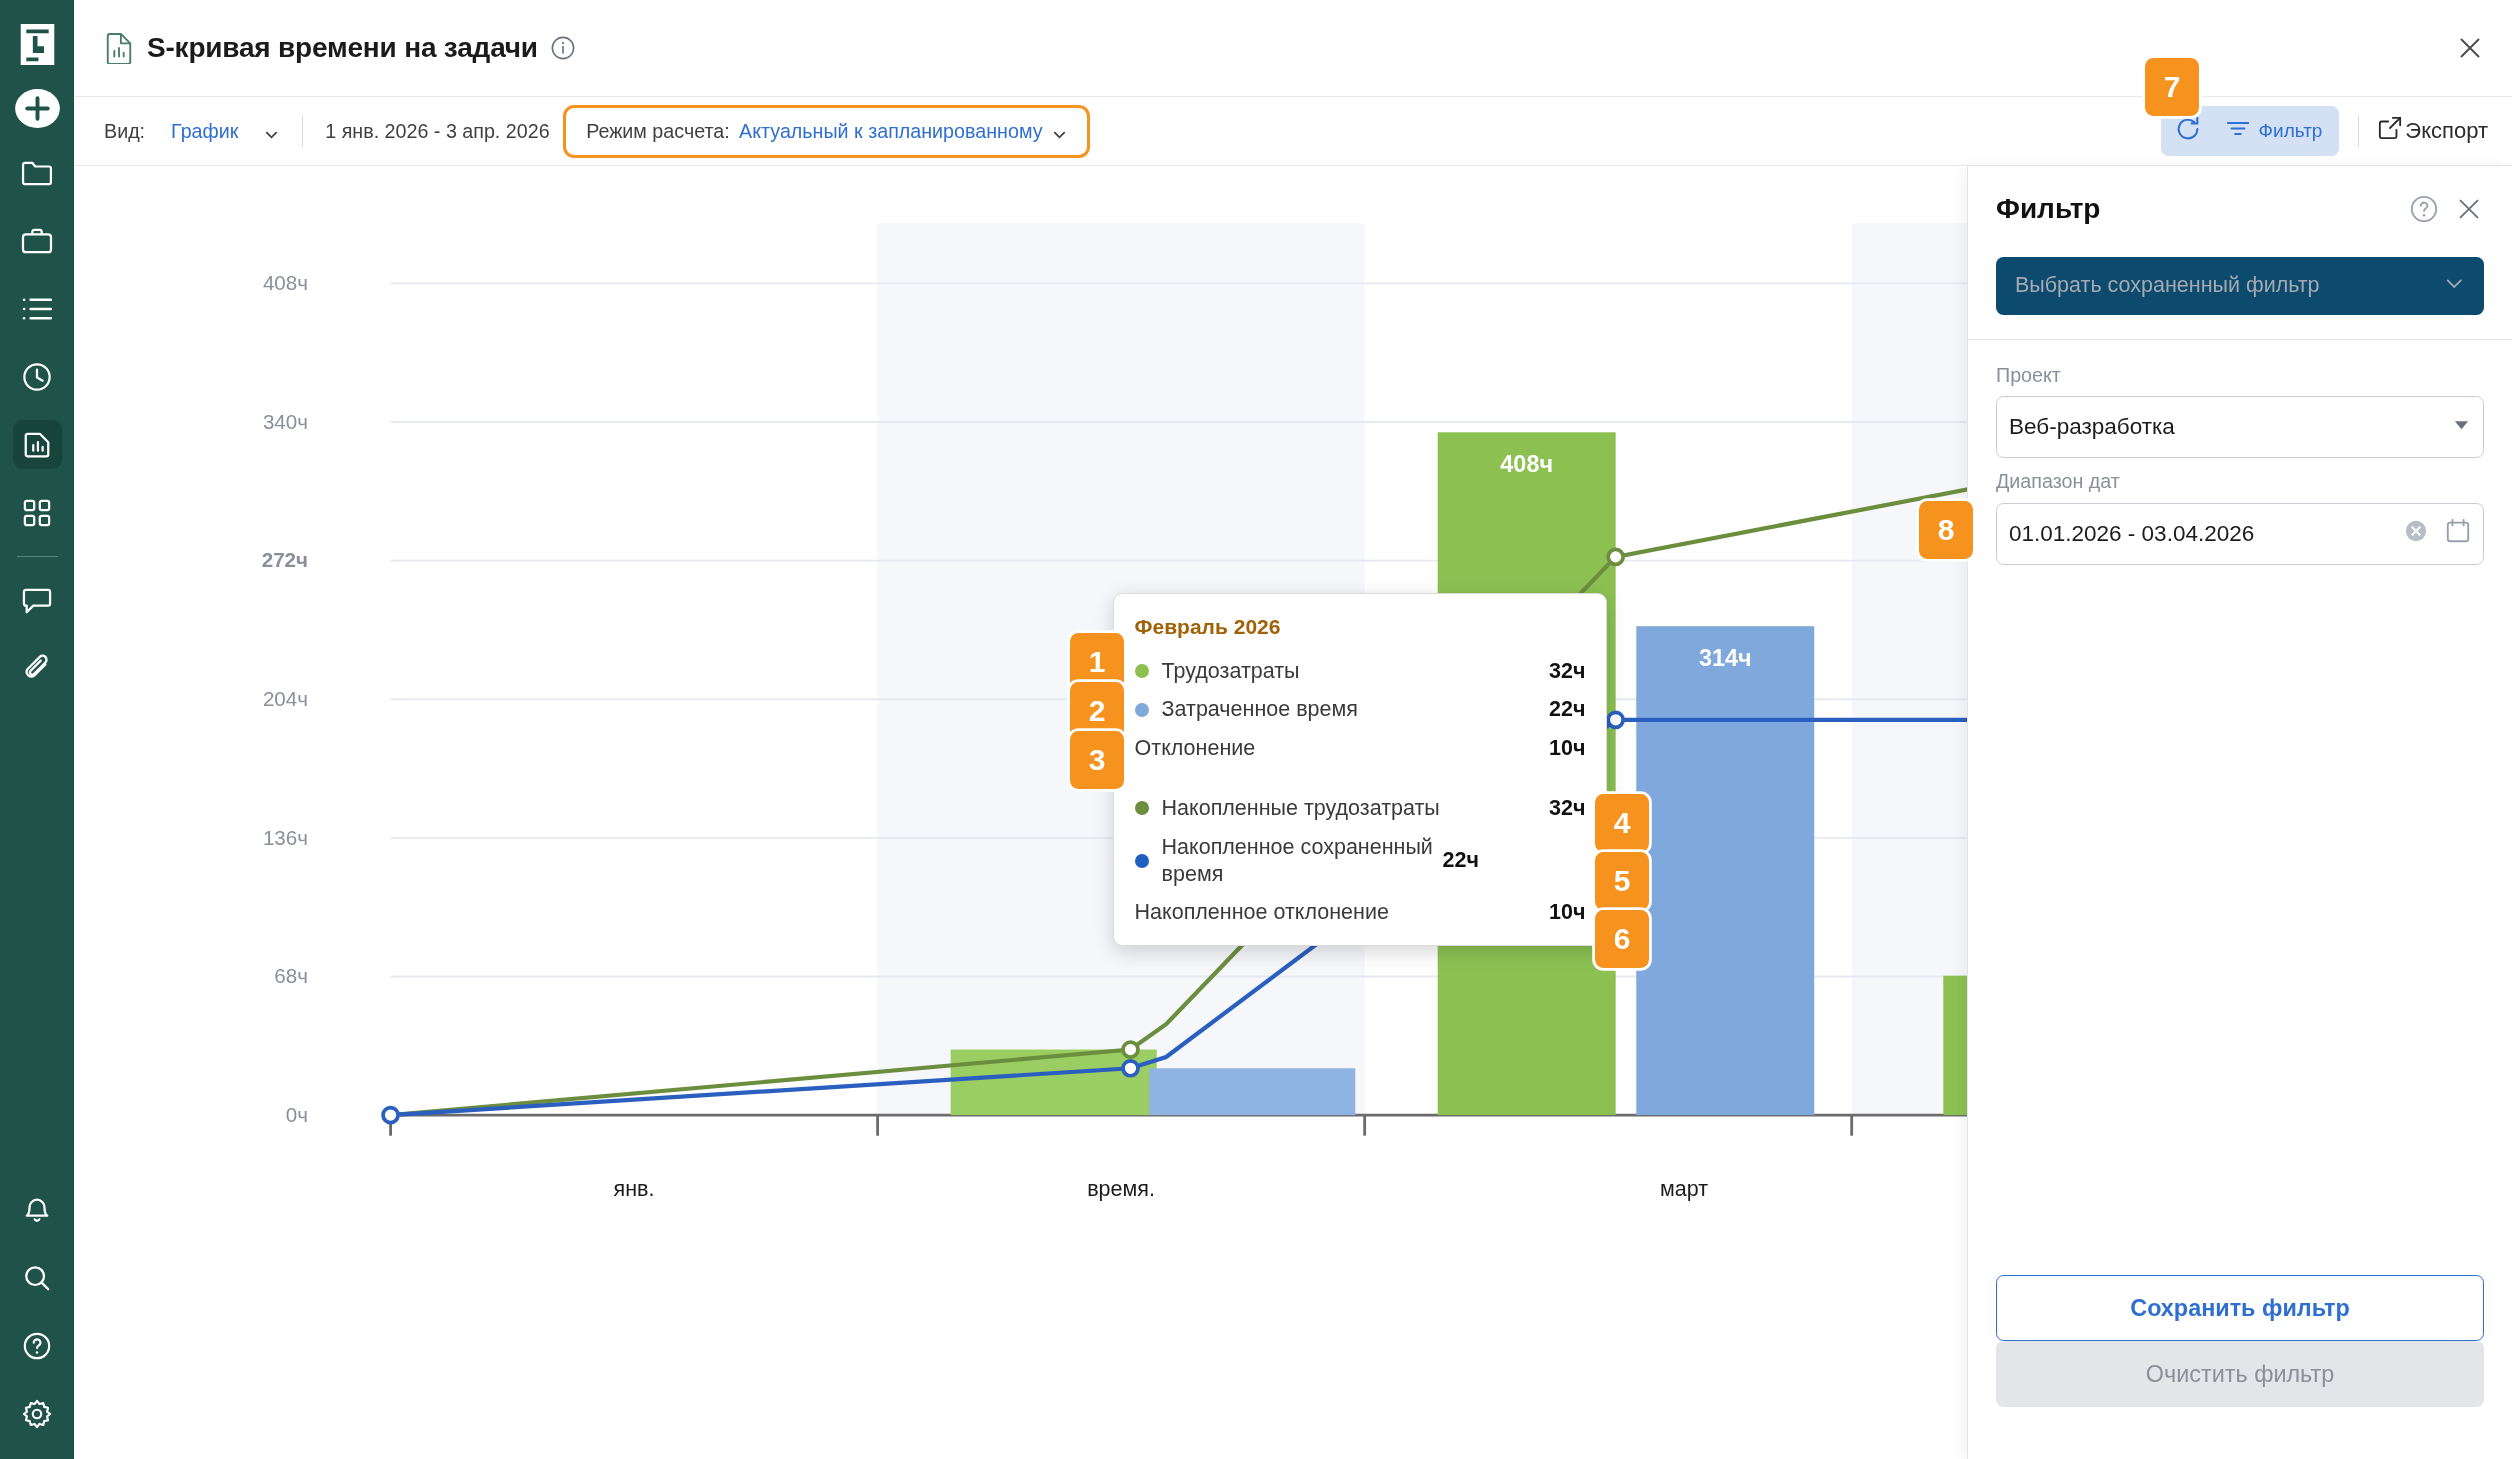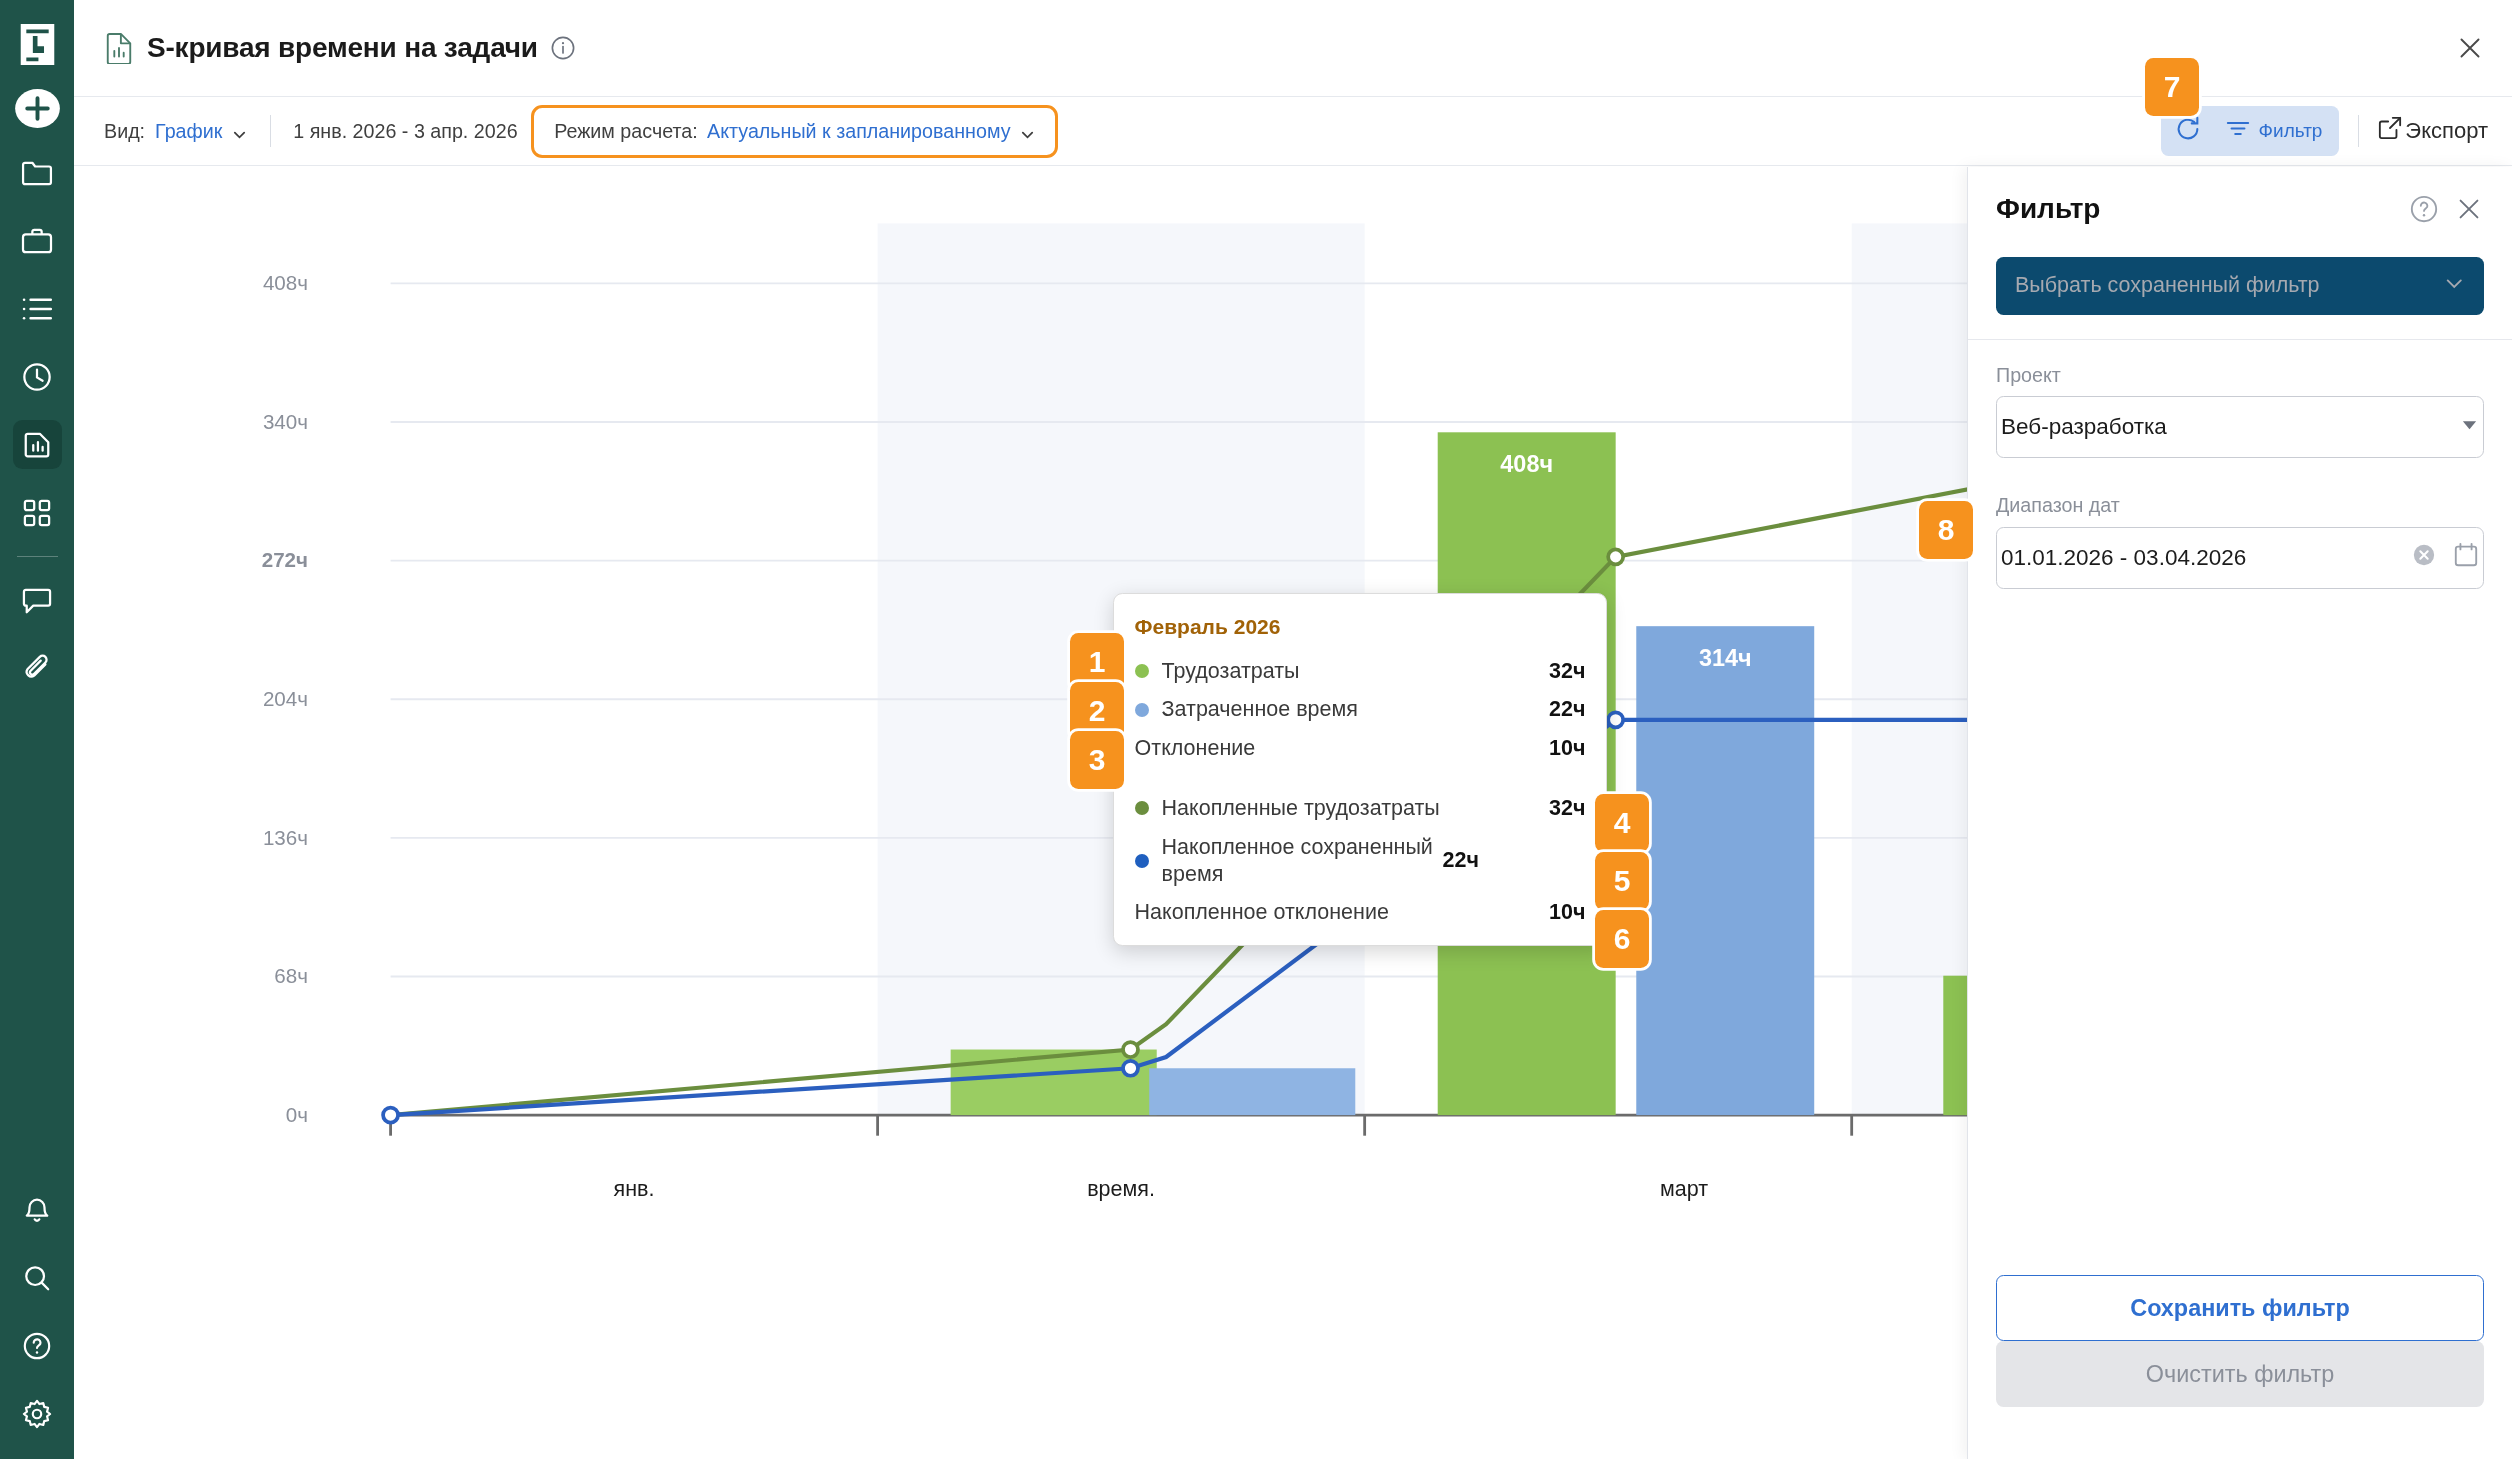--- a/index.html
+++ b/index.html
@@ -42,21 +42,21 @@
   #close-x{ width:36px;height:36px; cursor:pointer; }
 
   
   #toolbar{
     position:absolute; left:74px; top:97px; right:0; height:69px;
     background:#fff; border-bottom:0.9px solid #e6e9ee;
     display:flex; align-items:center; padding:0 24px 0 30px; font-size:19.7px;
   }
   .tb-txt{ color:#3f3f3f; white-space:nowrap;}
   .tb-link{ color:#2f6fd0; }
-  .tb-item{ display:flex; align-items:center; gap:10px; white-space:nowrap;}
+  .tb-item{ display:flex; align-items:center; gap:26px; white-space:nowrap;}
   .tb-sep{ width:0.9px; height:32px; background:#d9dde4; margin:0 22.5px; }
   .chev{ display:inline-block; width:15px;height:15px; }
   #mode-box{
     display:flex;align-items:center; gap:9.4px;
     border:3.7px solid #F6921E; border-radius:11.2px;
     padding:12px 20.6px; margin-left:13px;
   }
   #tb-right{ margin-left:auto; display:flex; align-items:center; gap:0; position:relative;}
   #btn-group{ display:flex; align-items:center; background:#D4E1F4; border-radius:7.5px; }
   #refresh-btn{ padding:8.4px 13px; display:flex;align-items:center; cursor:pointer;}
@@ -113,22 +113,22 @@
   #fp-saved{
     margin:9.4px 28px 24px 28px; height:58px; background:#0c4a6e; border-radius:7.5px;
     display:flex;align-items:center; padding:0 19px; color:#a6a9b0; font-size:21.5px; cursor:pointer;
   }
   #fp-saved .sp{flex:1 1 auto;}
   #fp-divider{ height:0.9px;background:#e6e8ed; }
   #fp-body{ padding:24px 28px 0 28px; flex:1 1 auto;}
   .fp-lbl{ font-size:19.7px;color:#8a8f99; margin-bottom:9.4px;}
   .fp-field{
     height:62px;border:0.9px solid #c9ccd3;border-radius:7.5px;
-    display:flex;align-items:center;padding:0 4px;font-size:22.5px;color:#1c1c1c;
-    margin-bottom:36px; cursor:pointer; background:#fff;
+    display:flex;align-items:center;padding:0 12px;font-size:22.5px;color:#1c1c1c;
+    margin-bottom:12px; cursor:pointer; background:#fff;
   }
   .fp-field .sp{flex:1 1 auto;}
   #fp-footer{ padding:0 28px 32px 28px; }
   #btn-clear{
     height:66px;background:#e4e5e8;border-radius:7.5px;color:#8a8f99;
     display:flex;align-items:center;justify-content:center;font-size:23.4px;margin-bottom:20.6px;cursor:pointer;
   }
   #btn-save{
     height:66px;border:0.9px solid #2f6fd0;border-radius:7.5px;color:#2f6fd0;font-weight:bold;
     display:flex;align-items:center;justify-content:center;font-size:23.4px;cursor:pointer;background:#fff;

